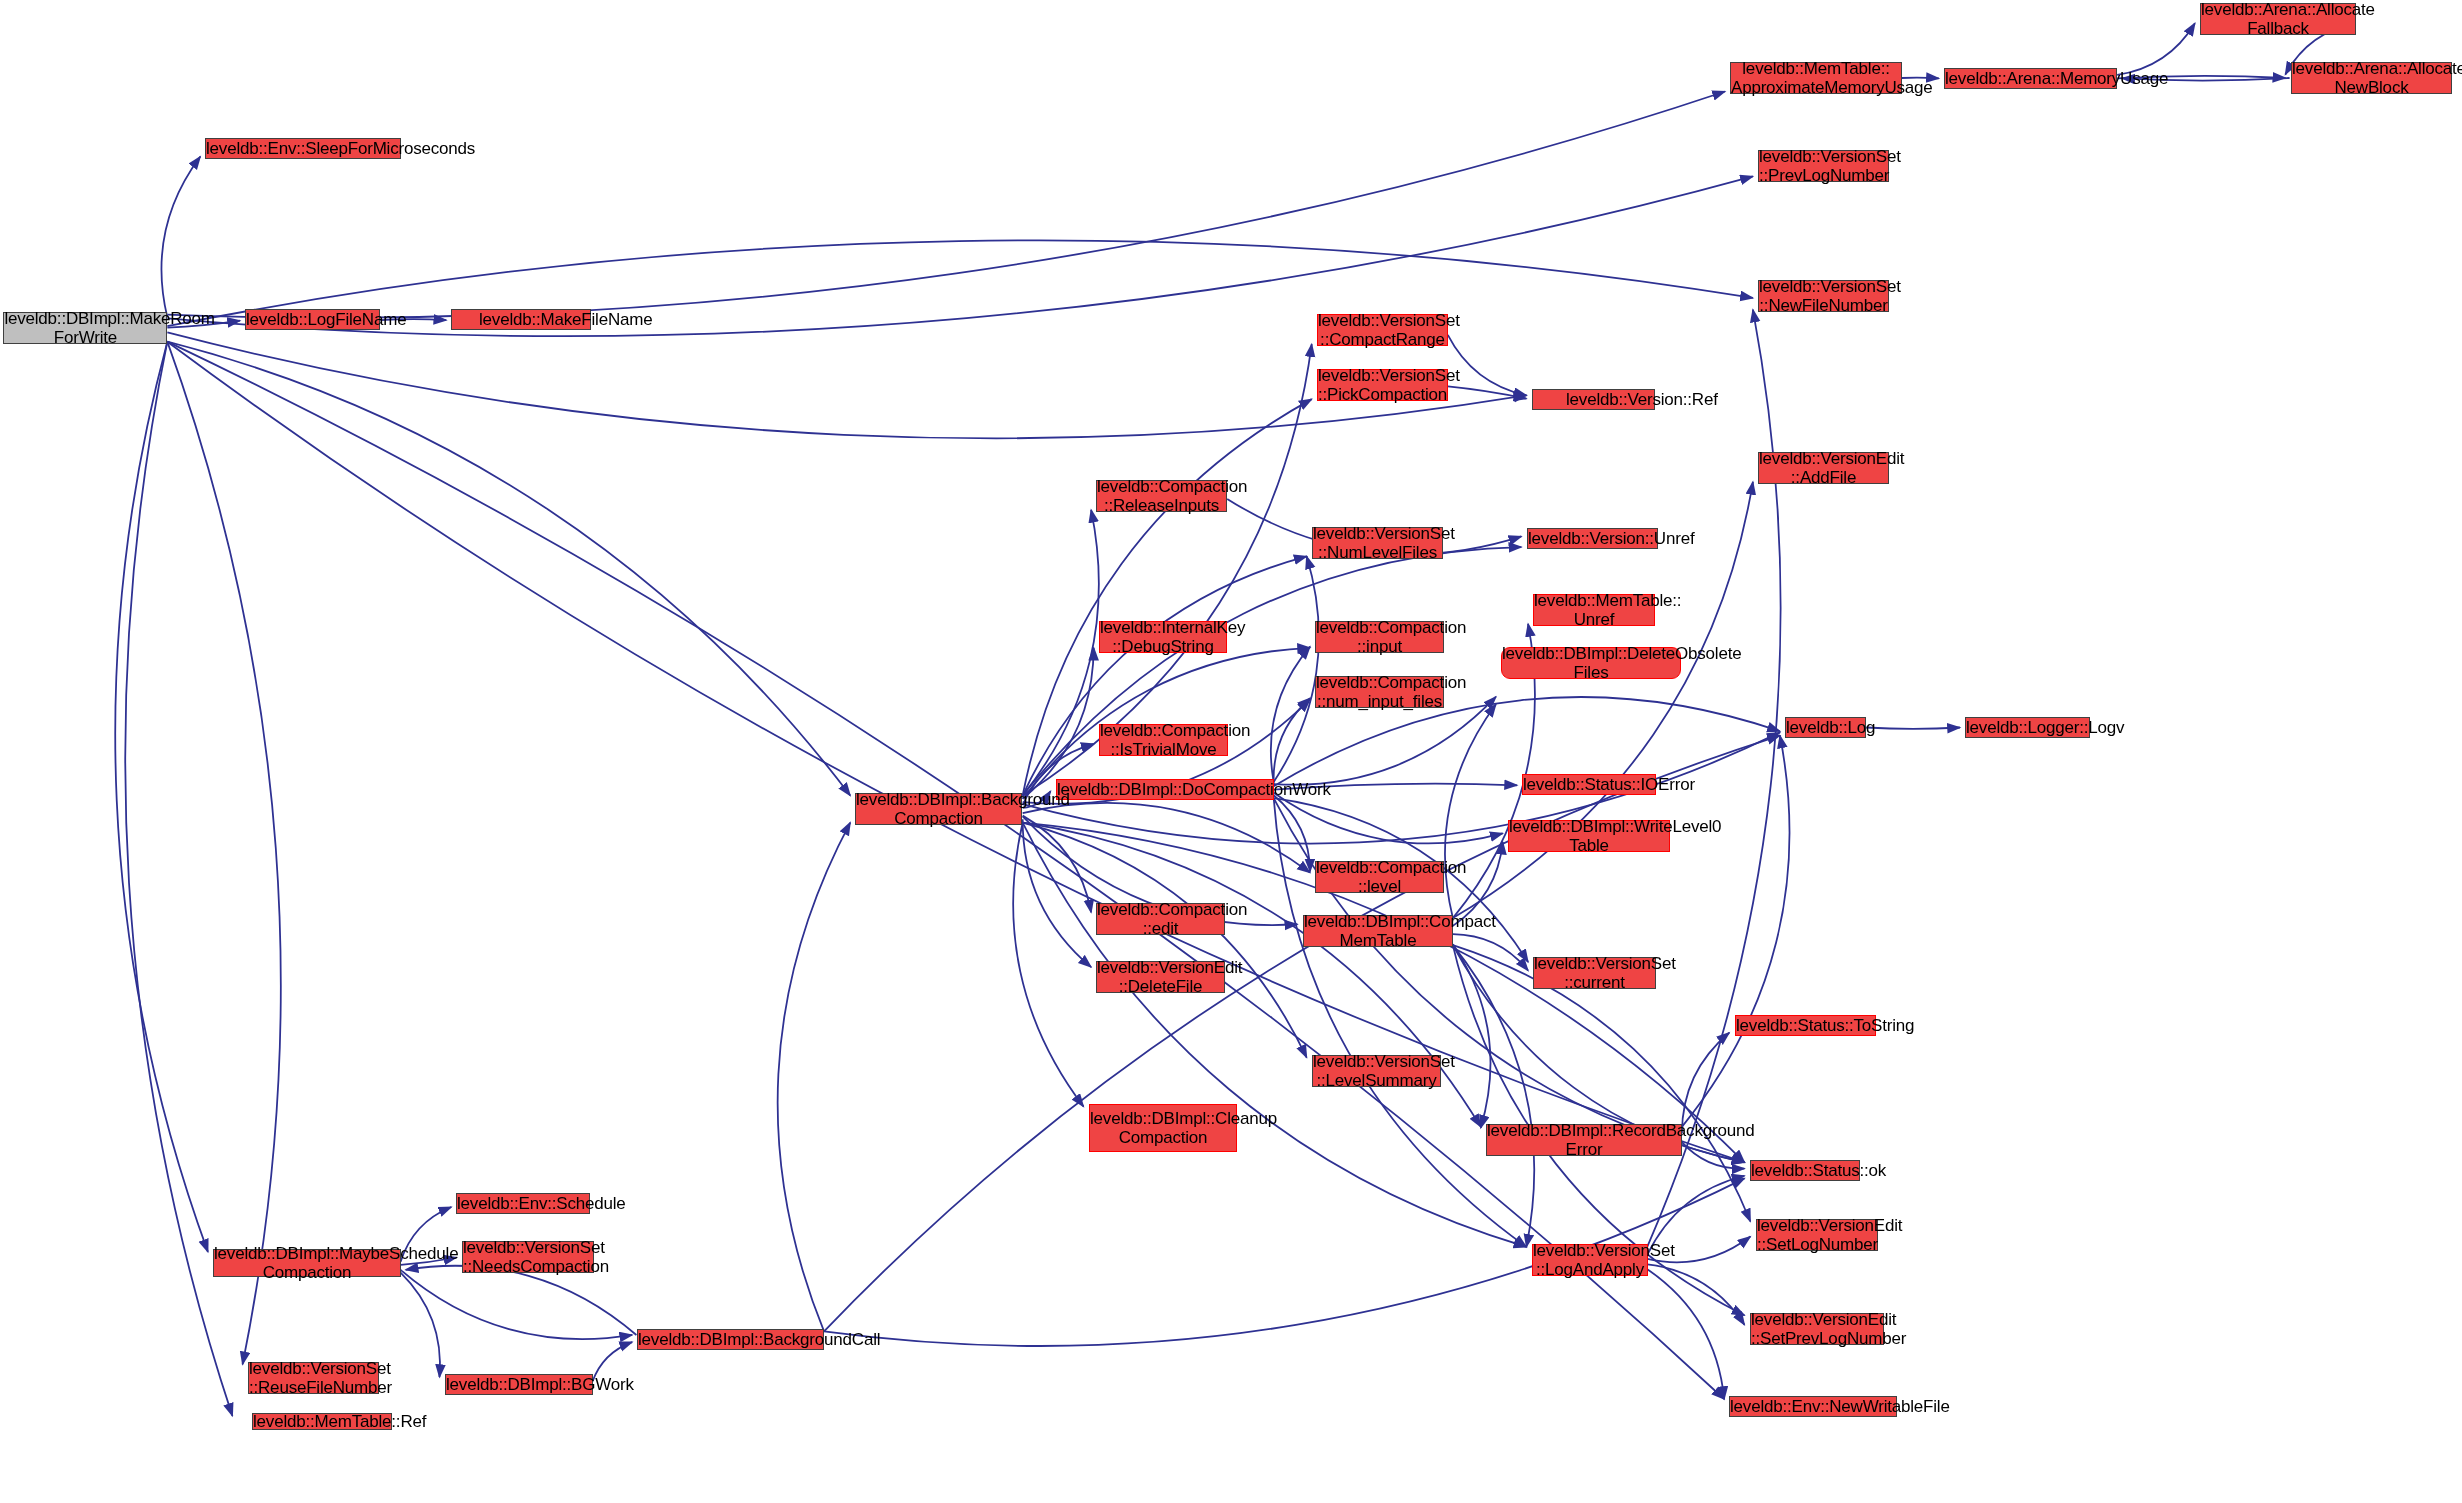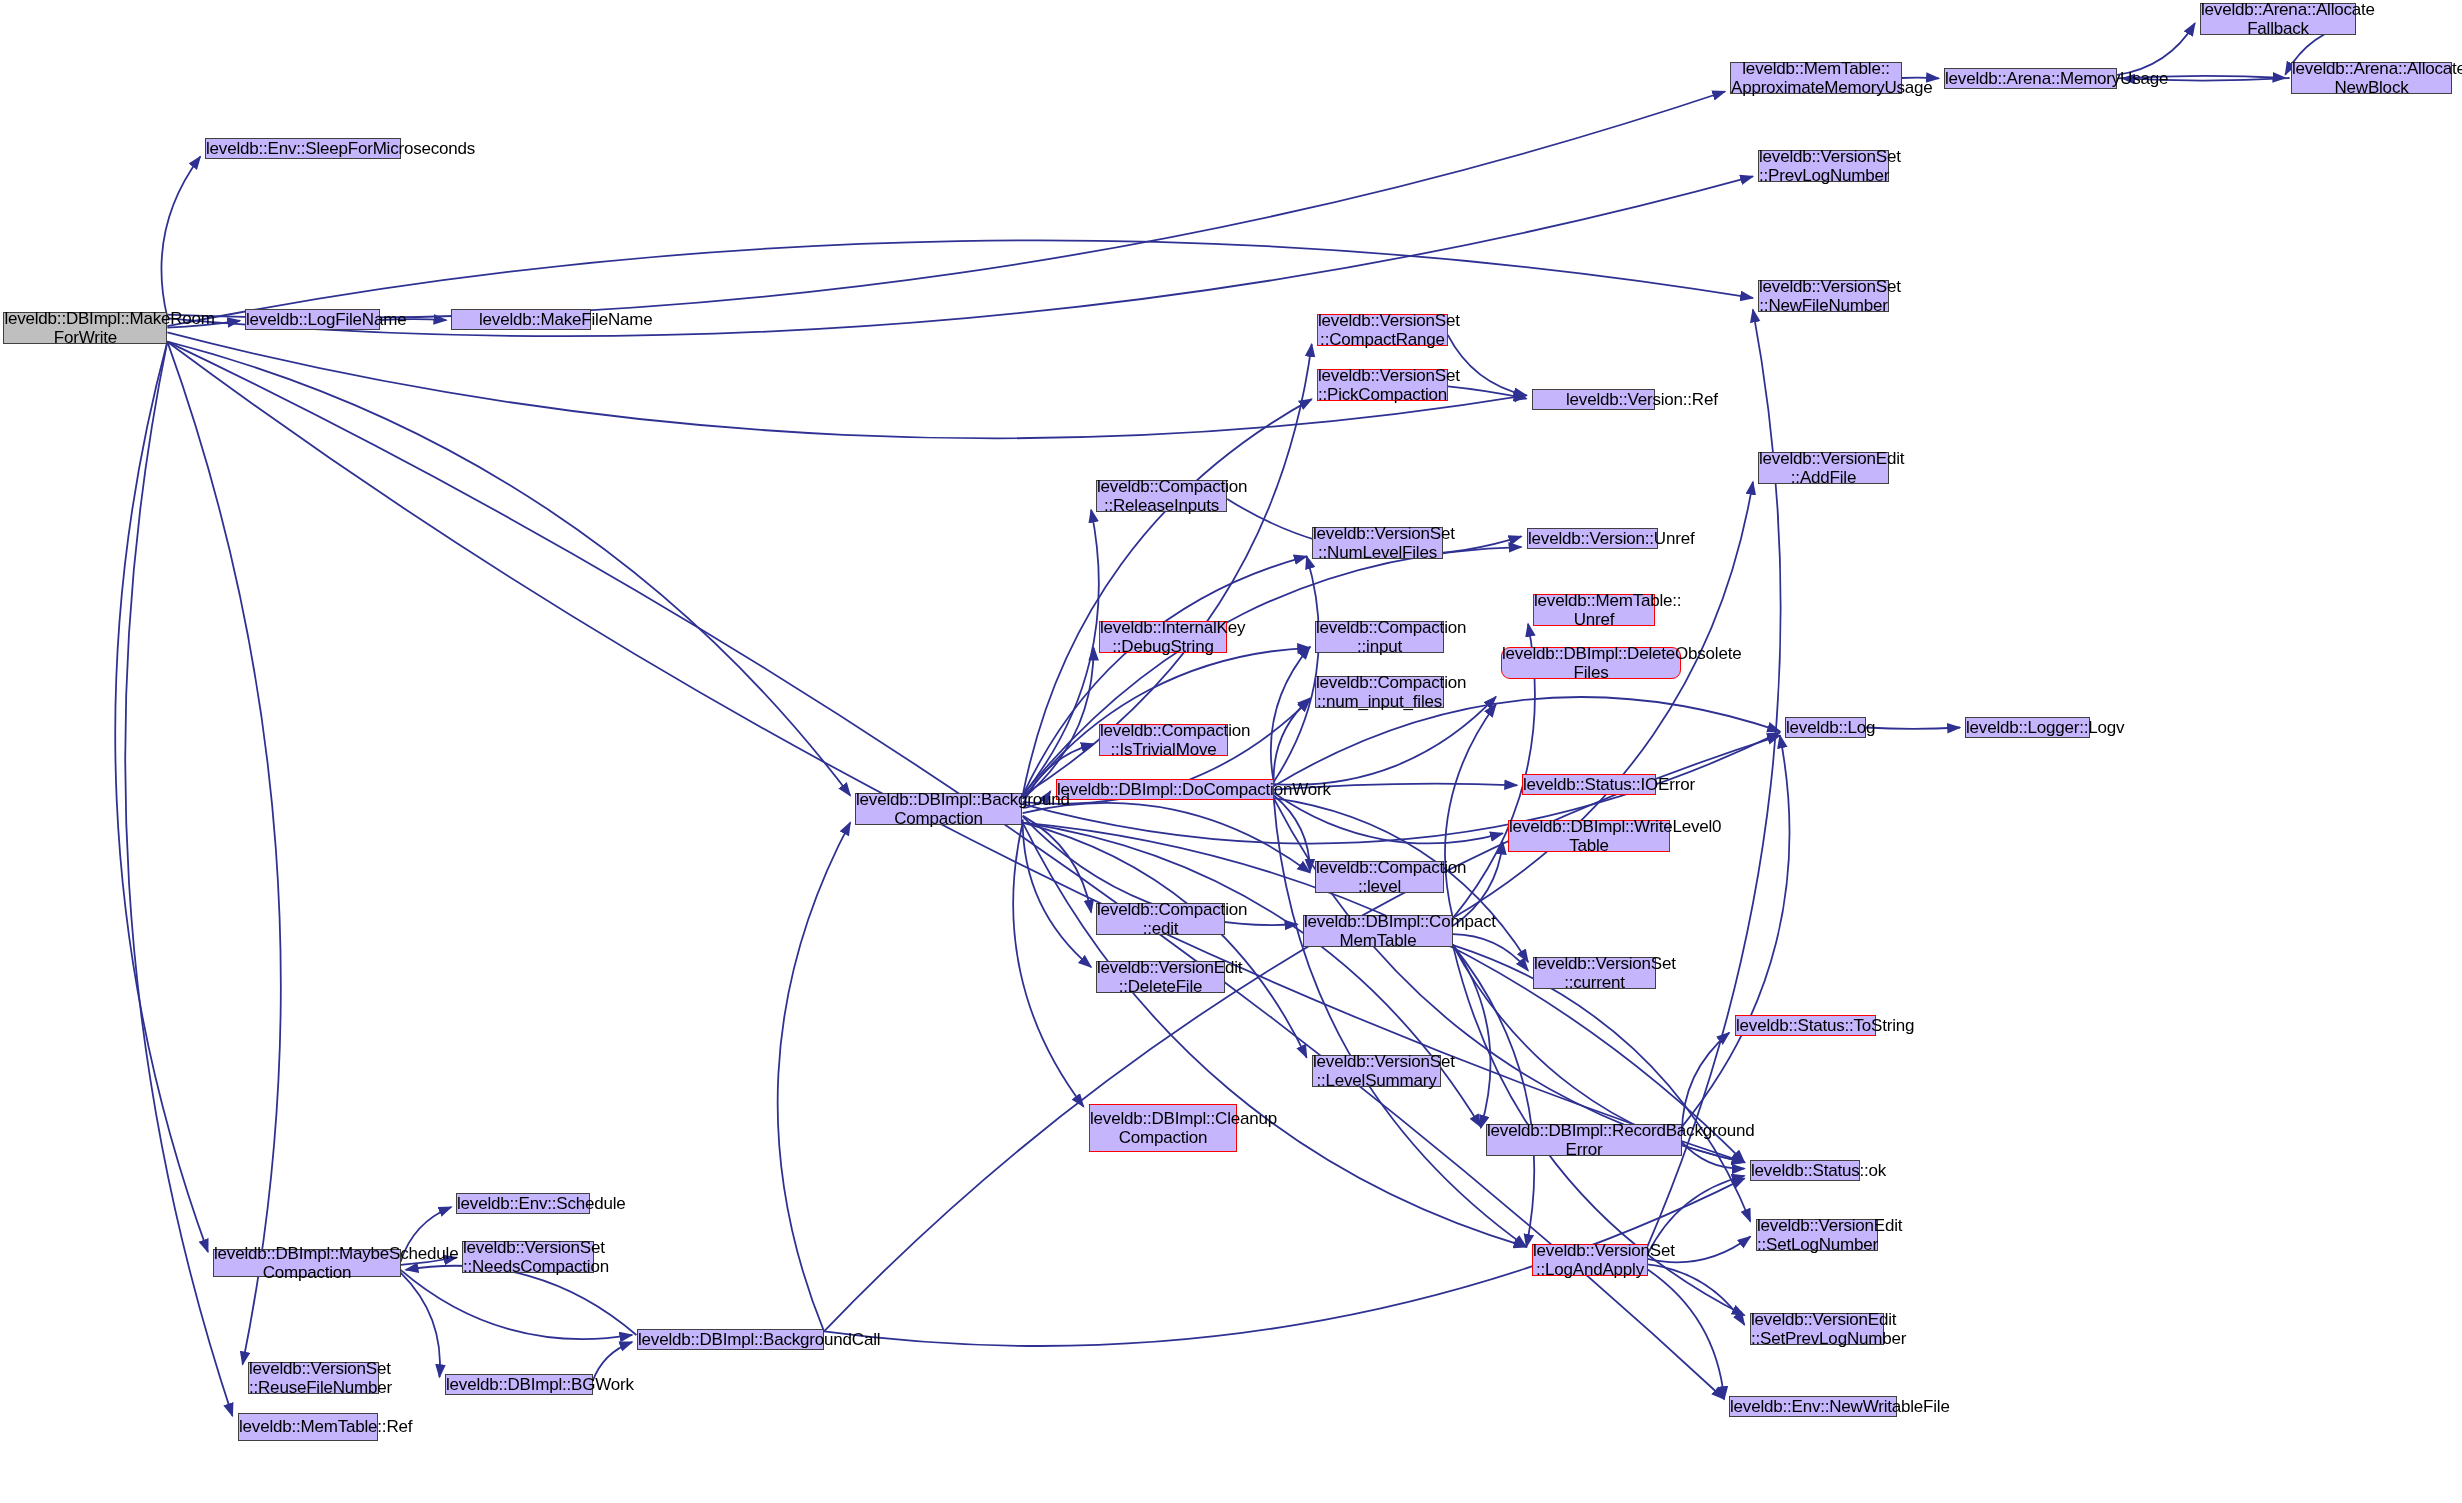--- a/index.html
+++ b/index.html
@@ -21,21 +21,21 @@
     position: absolute;
     left: 0; top: 0;
     width: 2462px;
     height: 1504px;
     pointer-events: none;
   }
   .node {
     position: absolute;
     box-sizing: border-box;
     border: 1.7px solid #404040;
-    background: #c4b5fd;
+    background: #ef4444;
     color: #000000;
     font-size: 17px;
     line-height: 1.12;
     text-align: center;
     display: flex;
     align-items: center;
     justify-content: center;
     white-space: pre-line;
     letter-spacing: -0.2px;
     z-index: 5;
@@ -217,16 +217,16 @@
     <div class="node" style="left: 1965px; top: 717px; width: 125px; height: 21px;"><span>leveldb::Logger::Logv</span></div>
     <div class="node" style="left: 213px; top: 1249px; width: 188px; height: 28px;"><span>leveldb::DBImpl::MaybeSchedule
 Compaction</span></div>
     <div class="node" style="left: 456px; top: 1193px; width: 134px; height: 21px;"><span>leveldb::Env::Schedule</span></div>
     <div class="node" style="left: 462px; top: 1241px; width: 132px; height: 32px;"><span>leveldb::VersionSet
 ::NeedsCompaction</span></div>
     <div class="node" style="left: 637px; top: 1329px; width: 187px; height: 21px;"><span>leveldb::DBImpl::BackgroundCall</span></div>
     <div class="node" style="left: 445px; top: 1374px; width: 148px; height: 21px;"><span>leveldb::DBImpl::BGWork</span></div>
     <div class="node" style="left: 248px; top: 1362px; width: 131px; height: 32px;"><span>leveldb::VersionSet
 ::ReuseFileNumber</span></div>
-    <div class="node" style="left: 238px; top: 1413px; width: 140px; height: 28px; justify-content: flex-end;"><span>leveldb::MemTable::Ref</span></div>
+    <div class="node" style="left: 252px; top: 1413px; width: 140px; height: 17px; justify-content: flex-end;"><span>leveldb::MemTable::Ref</span></div>
     <div class="node" style="left: 1729px; top: 1396px; width: 168px; height: 21px;"><span>leveldb::Env::NewWritableFile</span></div>
   </div>
 
 
 </body></html>

